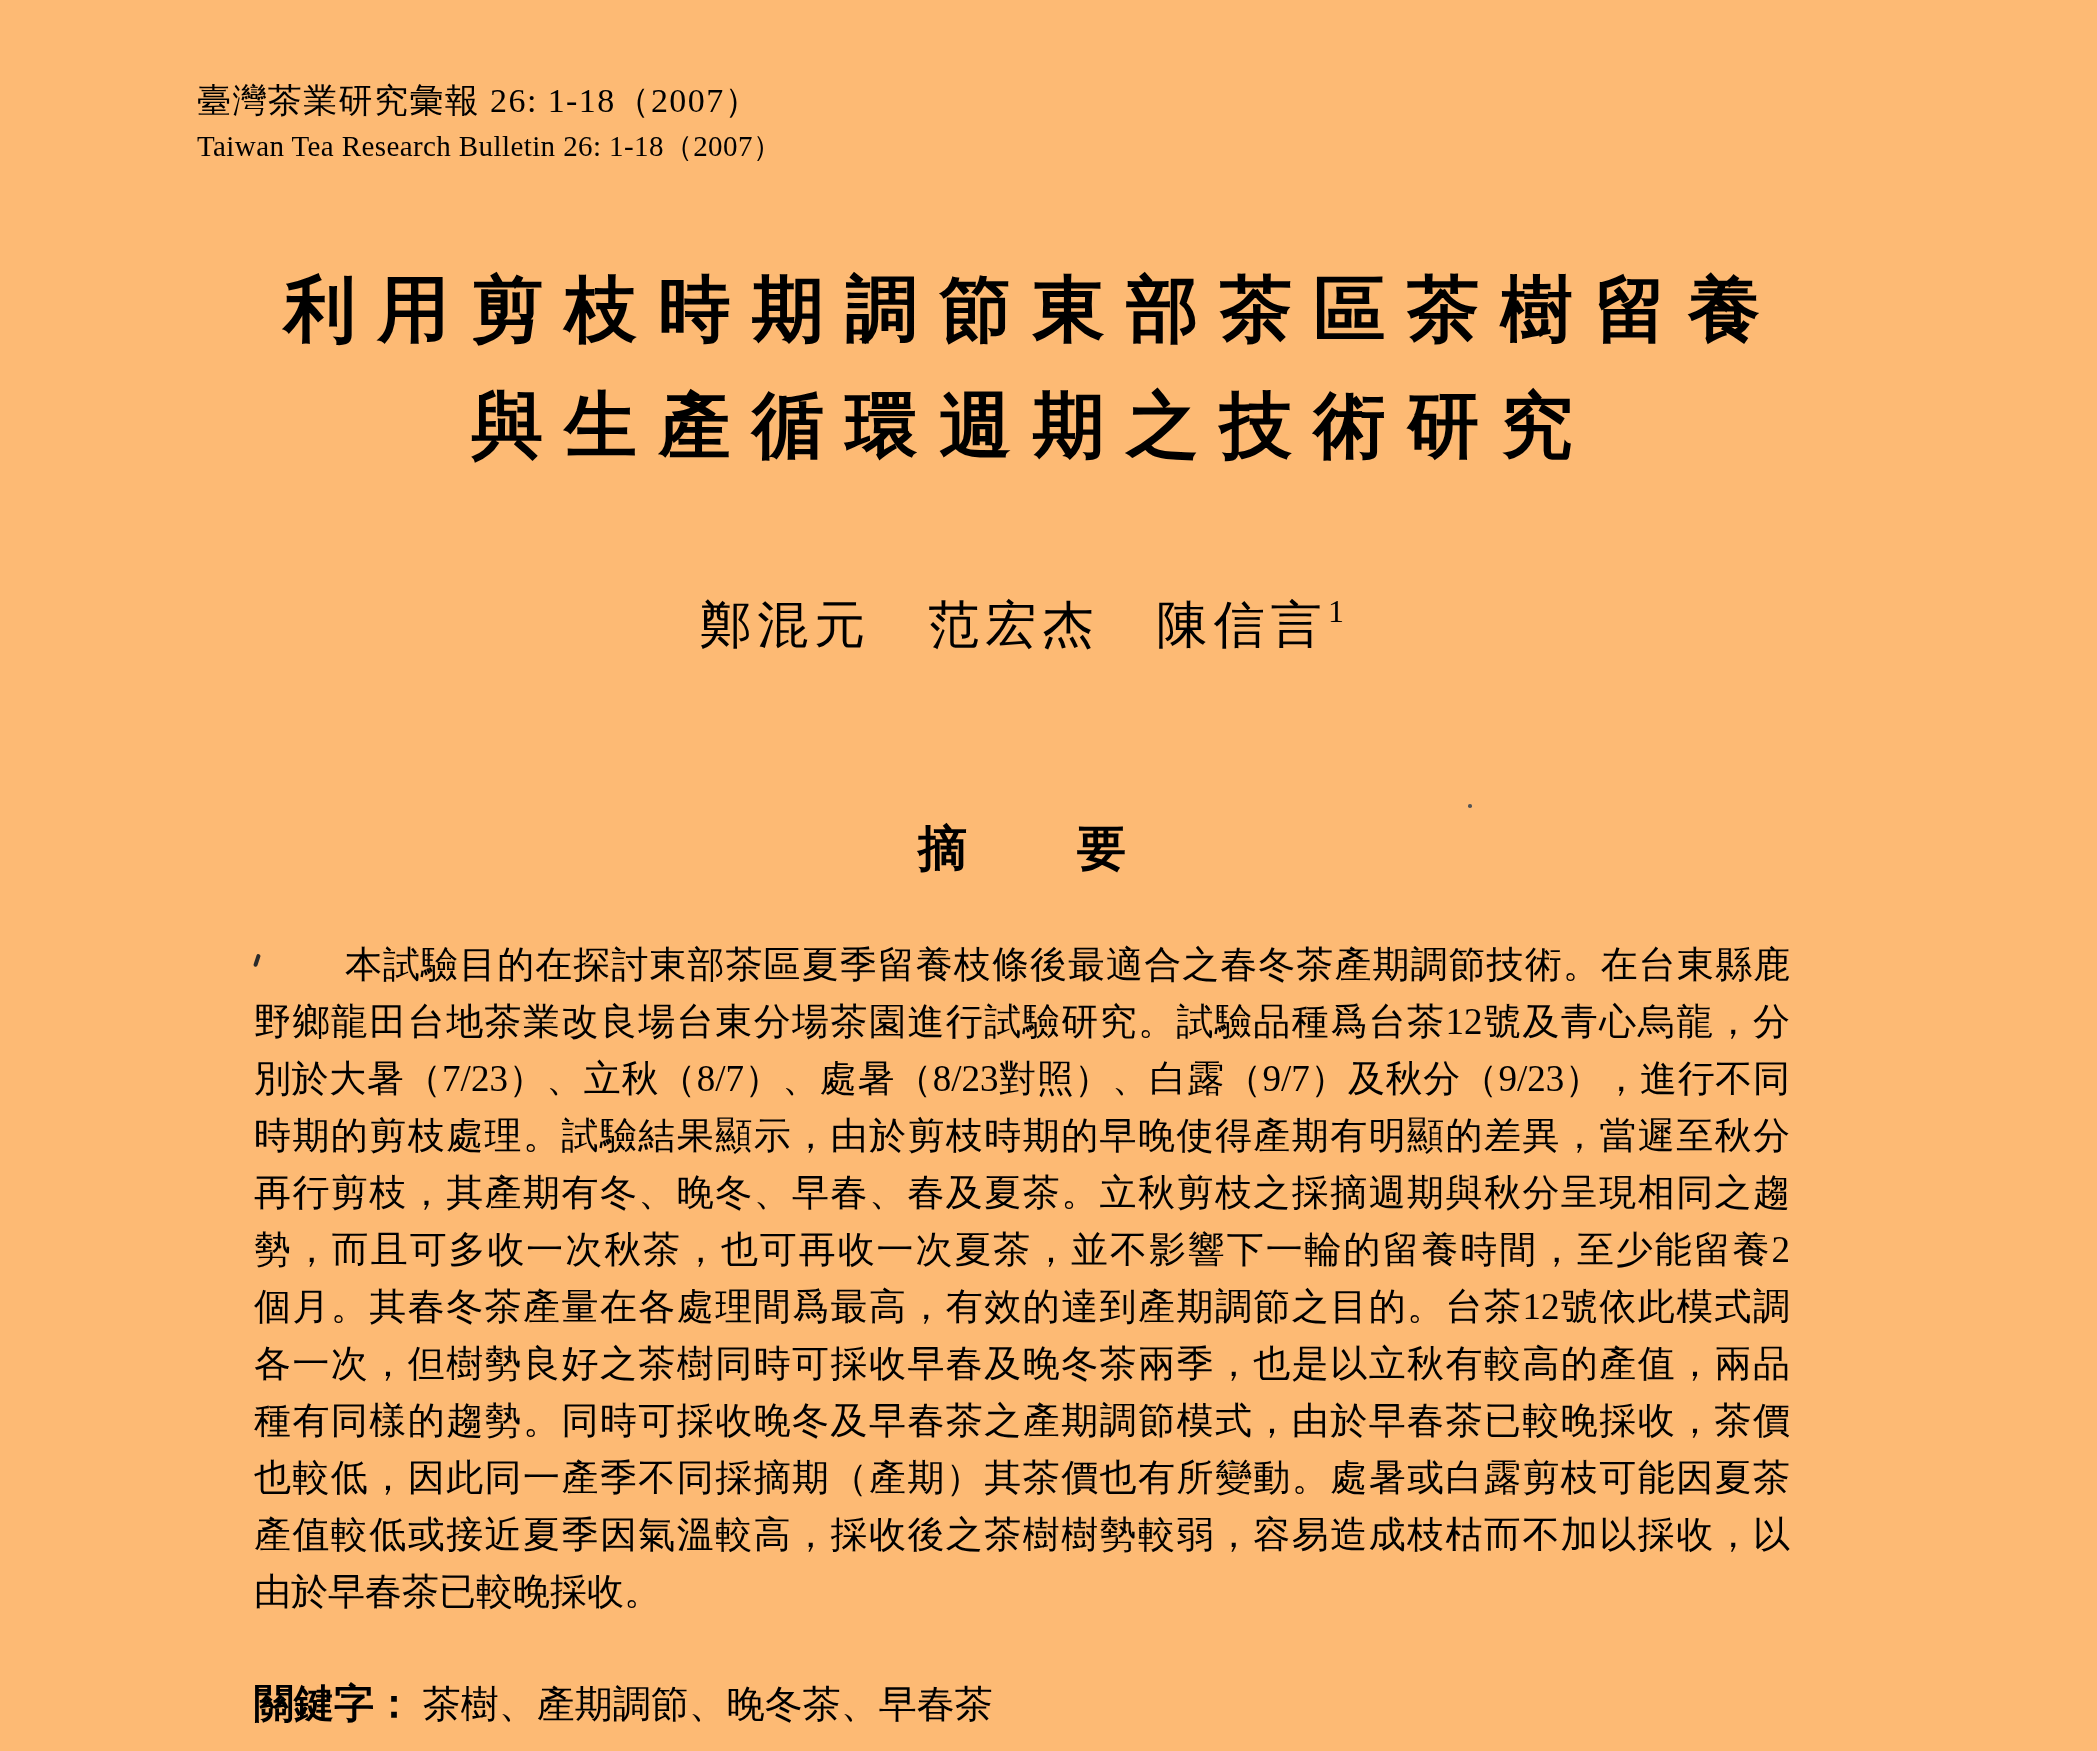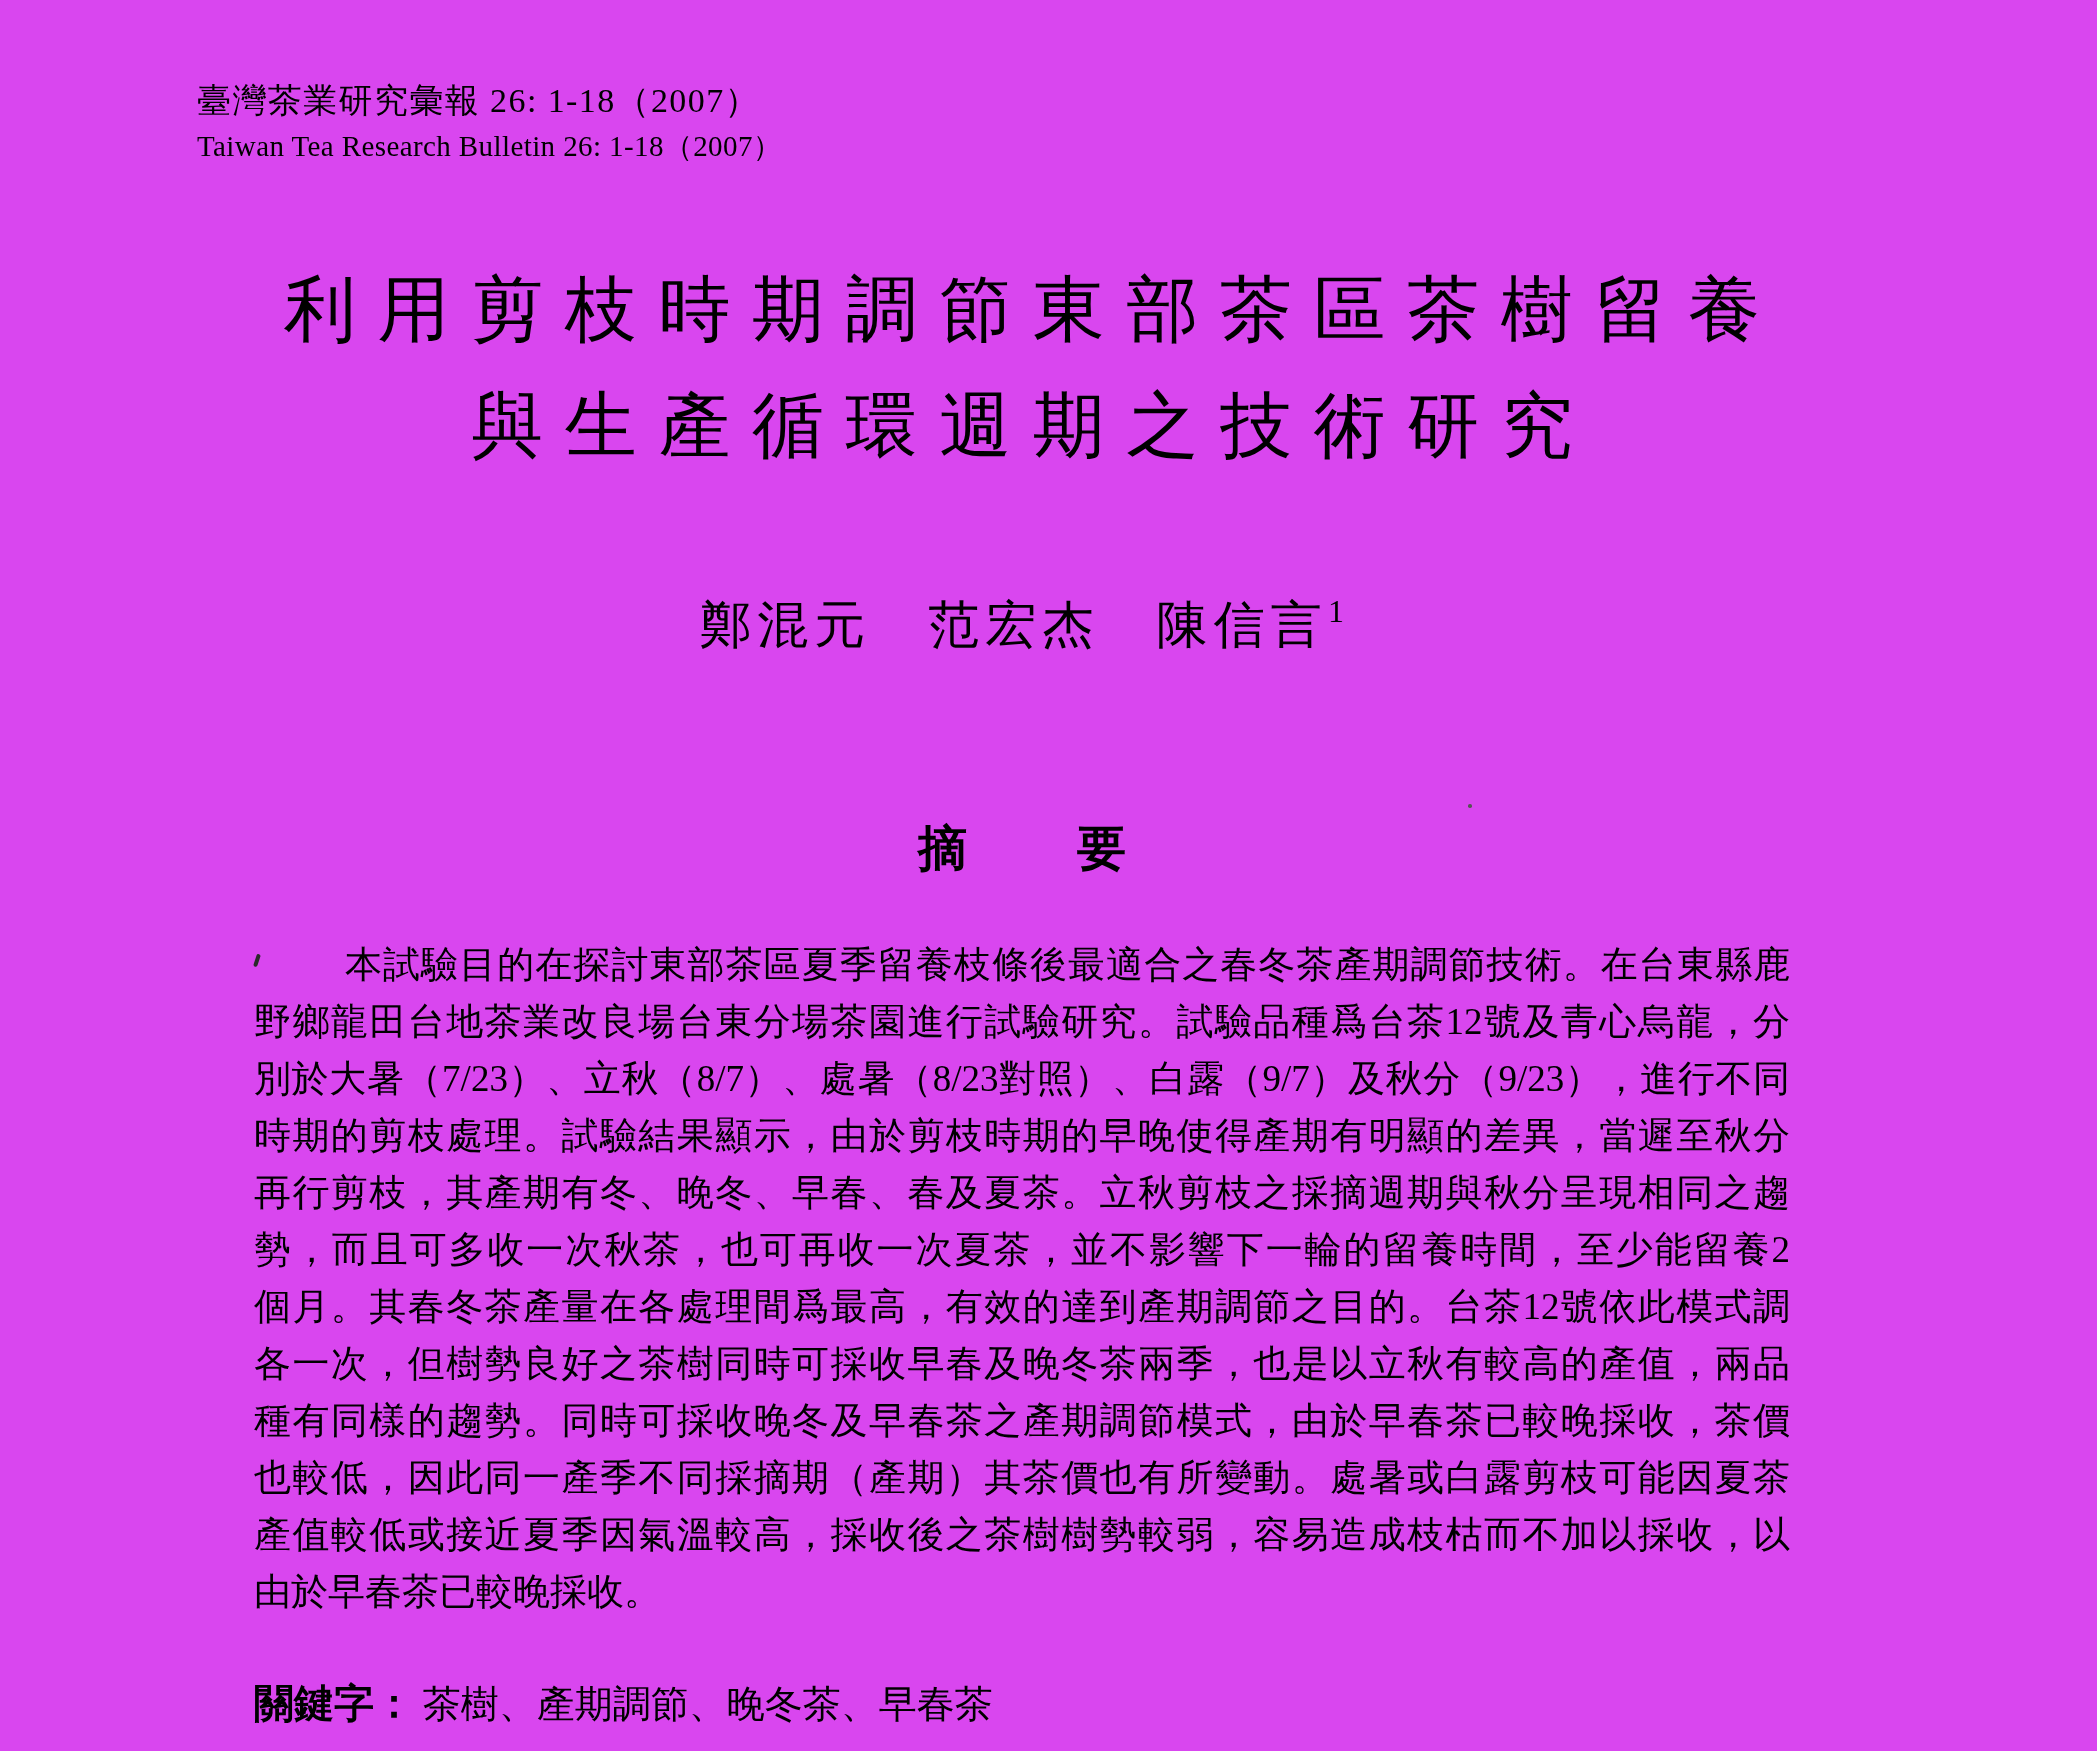--- a/index.html
+++ b/index.html
@@ -11,21 +11,21 @@
     width: 2097px;
     height: 1751px;
     position: relative;
     color: #000000;
     font-family: "Liberation Serif", "DejaVu Serif", serif;
     overflow: hidden;
   }
   .page {
     position: absolute;
     inset: 0;
-    background: #d946ef;
+    background: #fdba74;
   }
 
   
   .journal-header {
     position: absolute;
     left: 197px;
     top: 80px;
   }
   .jh-zh {
     font-size: 34px;
@@ -44,21 +44,21 @@
   .title-block {
     position: absolute;
     left: 254px;
     width: 1536px;
     top: 252px;
     text-align: center;
     font-size: 72px;
     line-height: 116px;
     letter-spacing: 0.30em;
     text-indent: 0.30em; 
-    font-weight: 400;
+    font-weight: 700;
   }
 
   
   .authors {
     position: absolute;
     left: 254px;
     width: 1536px;
     top: 581px;
     text-align: center;
     font-size: 51px;

